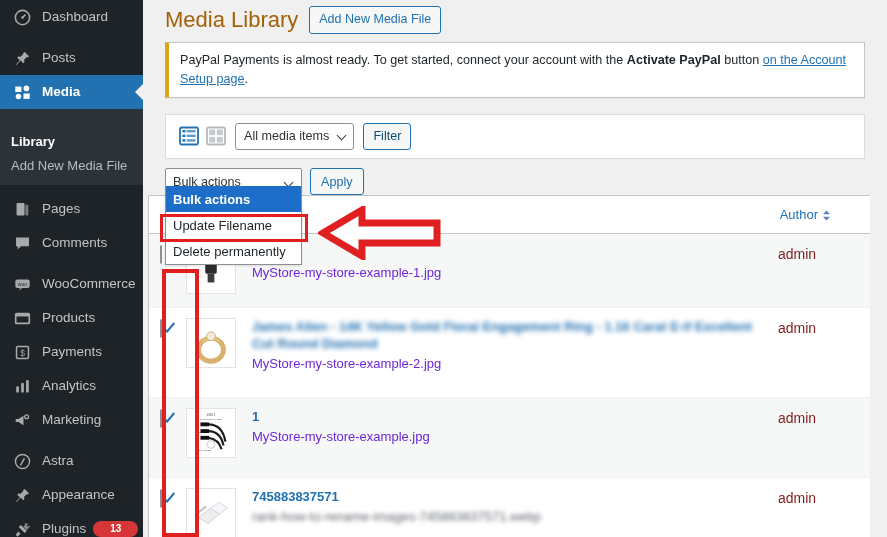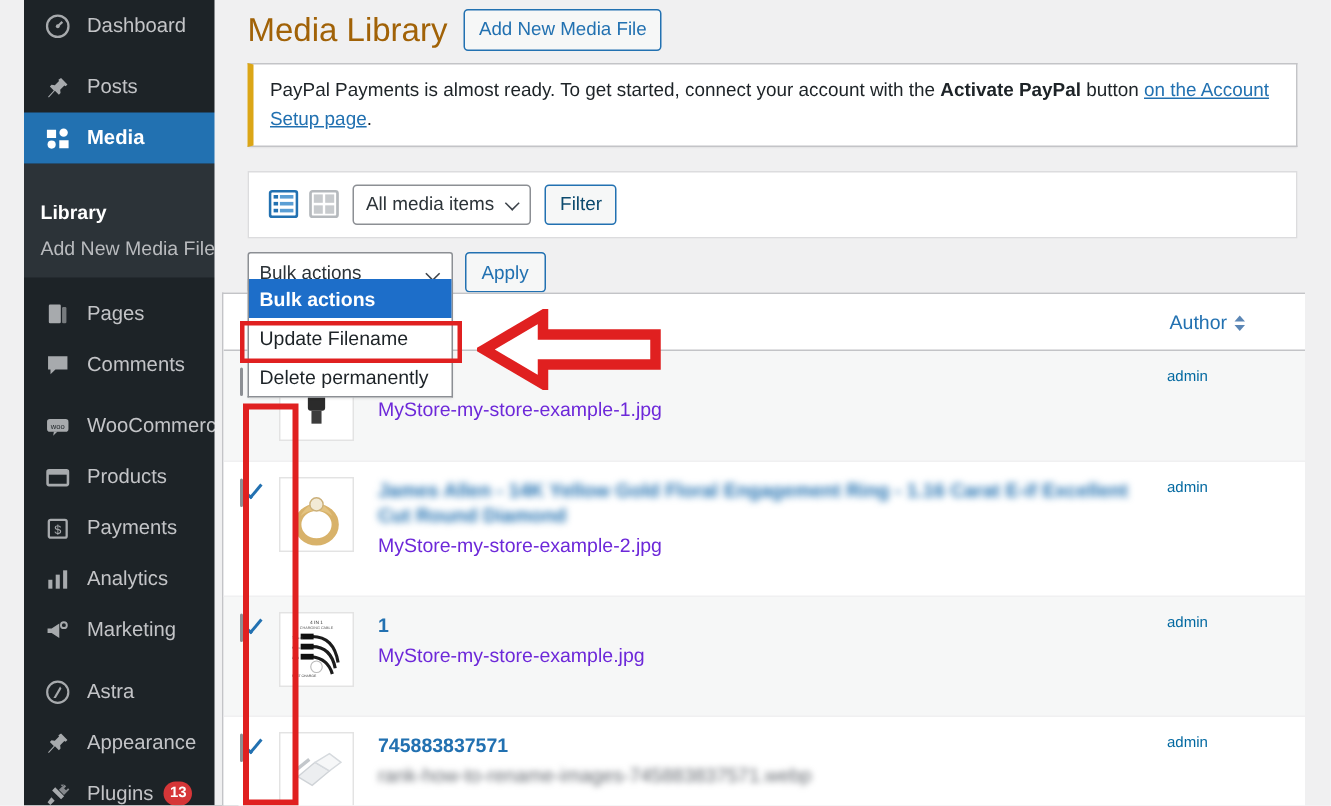--- a/index.html
+++ b/index.html
@@ -6,21 +6,21 @@
   html, body {
     width: 887px; height: 537px;
     overflow: hidden;
     font-family: "Liberation Sans", sans-serif;
     background: #f0f0f1;
   }
   #app { position: relative; width: 887px; height: 537px; }
 
   
   #sidebar {
-    position: absolute; left: 16px; top: 0;
+    position: absolute; left: 0; top: 0;
     width: 143px; height: 537px;
     background: #1d2327;
     color: #c3c4c7;
     font-size: 13.5px;
     overflow: hidden;
   }
   .menu-item {
     position: relative;
     display: flex; align-items: center;
     height: 34px;
@@ -63,21 +63,21 @@
   .badge {
     display: inline-block;
     margin-left: 7px;
     background: #d63638;
     color: #fff;
     font-size: 10px;
     font-weight: 700;
     line-height: 15px;
     min-width: 17px;
     height: 16px;
-    padding: 0 4px;
+    padding: 0 17px;
     border-radius: 9px;
   }
   svg { display: block; }
 
   
   #main {
     position: absolute; left: 143px; top: 0;
     width: 744px; height: 537px;
     background: #f0f0f1;
     padding: 0 22px;
@@ -305,22 +305,22 @@
   .file-title.blur { filter: blur(2.4px); }
   .file-name {
     font-size: 13px;
     color: #6d28d9;
     line-height: 17px;
   }
   .file-name.blur { filter: blur(2.2px); color:#646970; }
   .author-cell {
     width: 92px; flex: 0 0 92px;
     padding-top: 12px;
-    font-size: 10px;
-    color: #0369a1;
+    font-size: 14px;
+    color: #7f1d1d;
   }
 
   
   .anno { position: absolute; z-index: 60; pointer-events: none; }
   #box-update {
     left: 160px; top: 214px;
     width: 148px; height: 28px;
     border: 3px solid #e02020;
   }
   #box-checks {

